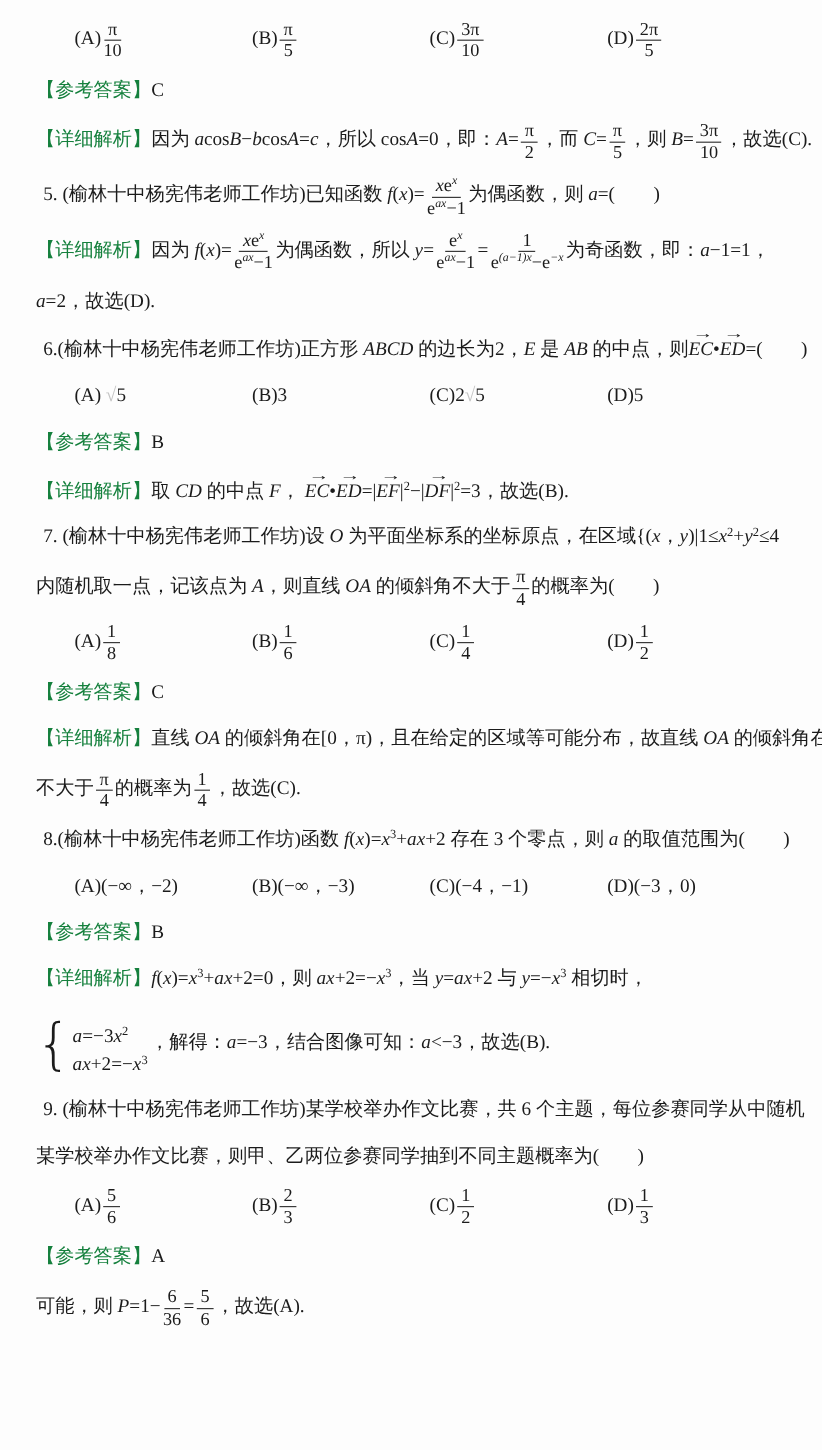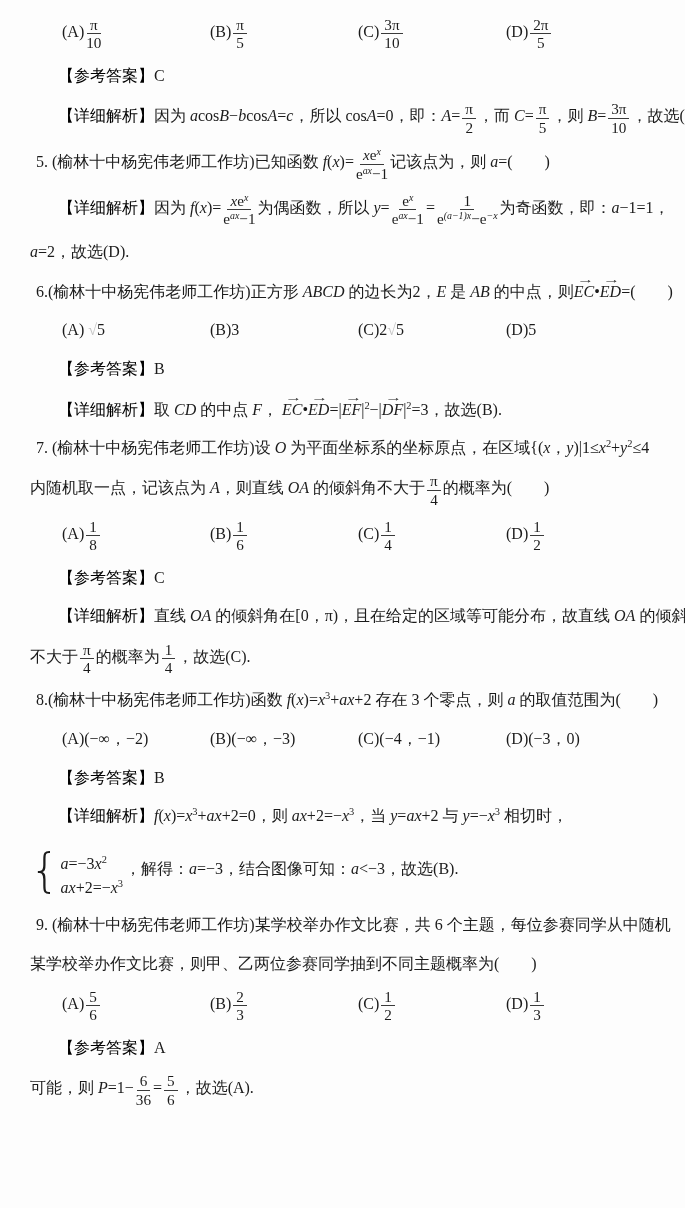--- a/index.html
+++ b/index.html
@@ -6,21 +6,21 @@
   body{
     width:685px;height:1208px;overflow:hidden;
     background:#fdfdfd;color:#1b1b1b;
     font-family:"Liberation Serif","DejaVu Serif",serif;
     font-size:16px;
   }
   .page{padding-top:8px;width:685px;}
   .para{margin:11px 6px 11px 30px;line-height:1.7;white-space:nowrap;}
   .para.question{margin-left:36px;}
   .para.cont{margin-left:30px;}
-  .red{color:#000000;margin-left:28px;}
+  .red{color:#15803d;}
   .answer-row{margin:12px 6px 12px 30px;line-height:1.6;}
   .options-row{margin:8px 0 8px 62px;line-height:1.5;min-height:28px;display:flex;align-items:center;}
   .option{display:inline-block;width:148px;vertical-align:middle;}
   .option:last-child{width:auto;}
   .it{font-style:italic;}
   .sup{font-size:0.65em;vertical-align:0.55em;line-height:0;}
   .faint{color:#c4c4c4;}
   .frac{
     display:inline-flex;flex-direction:column;align-items:center;
     vertical-align:middle;margin:0 2px;line-height:1.08;font-size:0.95em;
@@ -70,21 +70,21 @@
       </span><span class="seg">，而 </span><span class="seg it">C</span><span class="seg">=</span><span class="frac">
         <span class="fnum"><span class="seg">π</span></span>
         <span class="fden"><span class="seg">5</span></span>
       </span><span class="seg">，则 </span><span class="seg it">B</span><span class="seg">=</span><span class="frac">
         <span class="fnum"><span class="seg">3π</span></span>
         <span class="fden"><span class="seg">10</span></span>
       </span><span class="seg">，故选(C).</span></div>
     <div class="para question"><span class="seg">5. (榆林十中杨宪伟老师工作坊)已知函数 </span><span class="seg it">f</span><span class="seg">(</span><span class="seg it">x</span><span class="seg">)=</span><span class="frac">
         <span class="fnum"><span class="seg it">x</span><span class="seg">e</span><span class="seg it sup">x</span></span>
         <span class="fden"><span class="seg">e</span><span class="seg it sup">ax</span><span class="seg">−1</span></span>
-      </span><span class="seg">记该点为，则 </span><span class="seg it">a</span><span class="seg">=(　　)</span></div>
+      </span><span class="seg">为偶函数，则 </span><span class="seg it">a</span><span class="seg">=(　　)</span></div>
     <div class="para analysis"><span class="red">【详细解析】</span><span class="seg">因为 </span><span class="seg it">f</span><span class="seg">(</span><span class="seg it">x</span><span class="seg">)=</span><span class="frac">
         <span class="fnum"><span class="seg it">x</span><span class="seg">e</span><span class="seg it sup">x</span></span>
         <span class="fden"><span class="seg">e</span><span class="seg it sup">ax</span><span class="seg">−1</span></span>
       </span><span class="seg">为偶函数，所以 </span><span class="seg it">y</span><span class="seg">=</span><span class="frac">
         <span class="fnum"><span class="seg">e</span><span class="seg it sup">x</span></span>
         <span class="fden"><span class="seg">e</span><span class="seg it sup">ax</span><span class="seg">−1</span></span>
       </span><span class="seg">=</span><span class="frac">
         <span class="fnum"><span class="seg">1</span></span>
         <span class="fden"><span class="seg">e</span><span class="seg it sup">(a−1)x</span><span class="seg">−e</span><span class="seg it sup">−x</span></span>
       </span><span class="seg">为奇函数，即：</span><span class="seg it">a</span><span class="seg">−1=1，</span></div>

